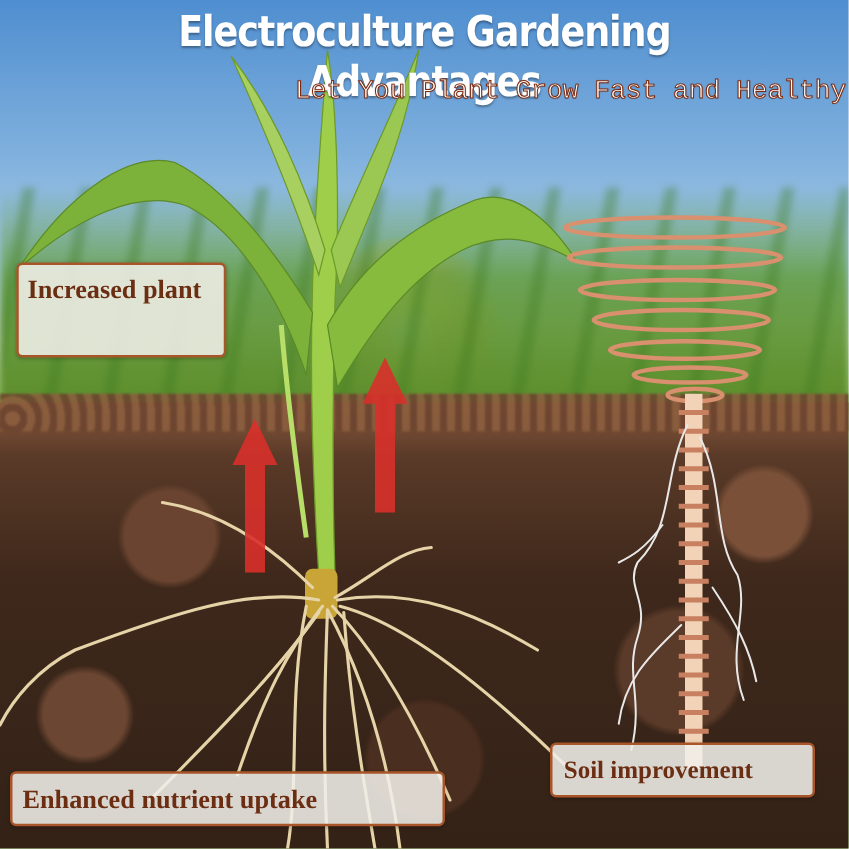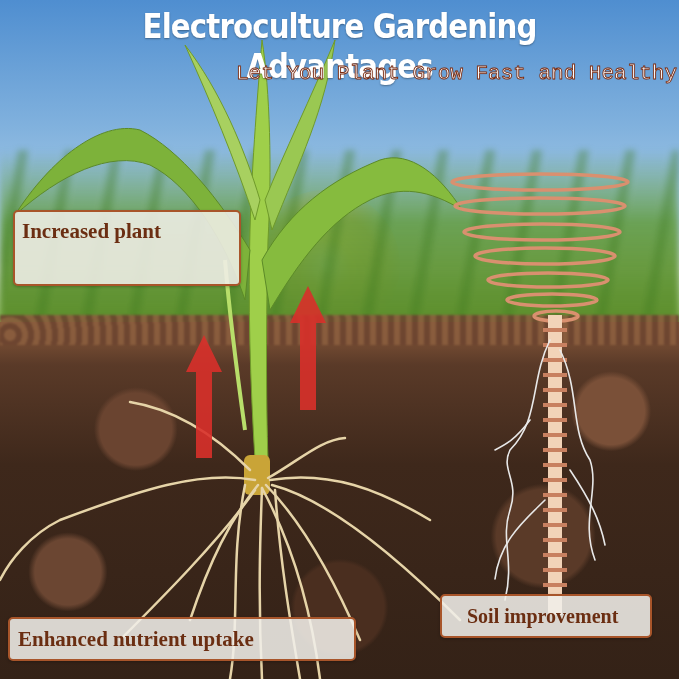--- a/index.html
+++ b/index.html
@@ -28,23 +28,23 @@
   .title{position:absolute;left:0;top:6px;width:679px;text-align:center;
     font-family:"DejaVu Sans",sans-serif;font-weight:bold;font-size:34px;color:#fff;
     letter-spacing:-1px;transform:scaleX(.86);transform-origin:center;
     text-shadow:0 1px 2px rgba(0,0,0,.35);}
   .subtitle{position:absolute;left:236px;top:62px;font-family:Liberation Mono, monospace;
     font-size:21px;color:#fff;
     -webkit-text-stroke:0.8px #7a2a10;text-shadow:0 0 1px #5a1a08;}
   .label{position:absolute;background:rgba(240,238,232,.88);border:2px solid #a8552a;
     border-radius:5px;color:#6b2e12;font-family:"Liberation Serif",serif;font-weight:bold;
     box-shadow:0 1px 3px rgba(0,0,0,.25);}
-  .label-growth{left:13px;top:210px;width:228px;height:76px;font-size:21px;line-height:35px;padding:2px 0 0 7px;box-sizing:border-box;}
+  .label-growth{left:13px;top:210px;width:168px;height:76px;font-size:21px;line-height:35px;padding:2px 0 0 7px;box-sizing:border-box;}
   .label-nutrient{left:8px;top:617px;width:348px;height:44px;font-size:21px;line-height:40px;padding-left:8px;box-sizing:border-box;}
-  .label-soil{left:440px;top:594px;width:212px;height:44px;font-size:20px;line-height:40px;padding-left:25px;box-sizing:border-box;}
+  .label-soil{left:440px;top:594px;width:212px;height:44px;font-size:20px;line-height:40px;padding-left:9px;box-sizing:border-box;}
 </style>
 </head>
 <body>
 
 <div class="scene">
   <div class="sun"></div>
   <div class="field"></div>
   <div class="soil"></div>
   <div class="soil-top"></div>
 

